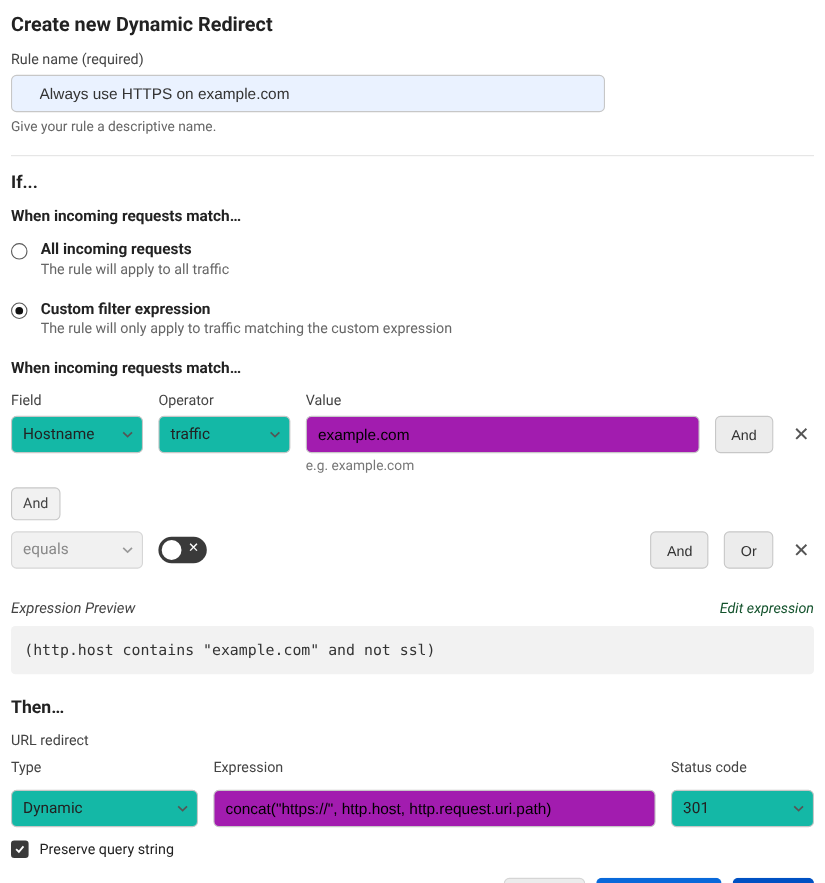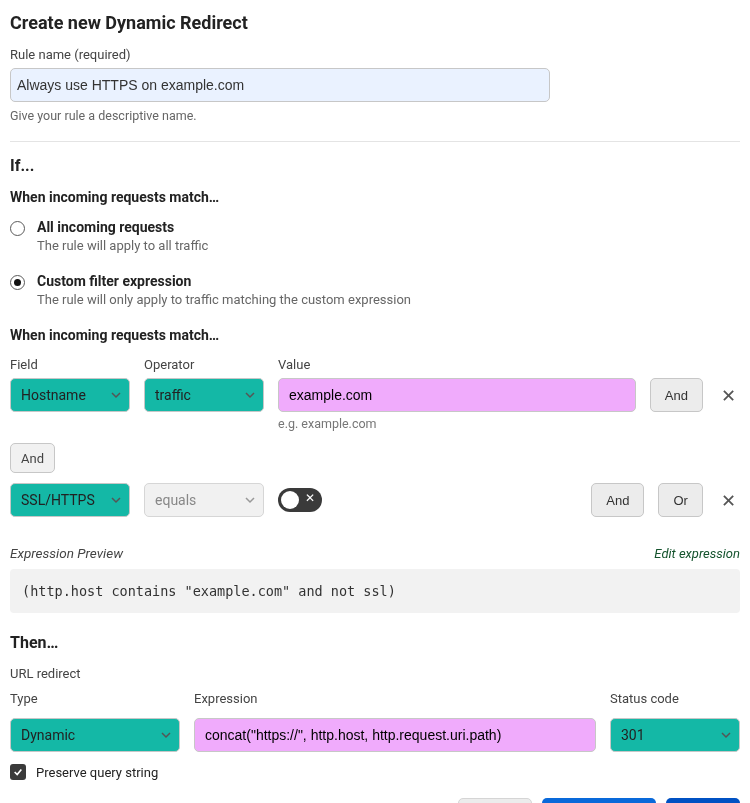--- a/index.html
+++ b/index.html
@@ -8,21 +8,21 @@
   font-size: 13px;
   color: #222;
   background: #fff;
   padding: 12px 10px;
   width: 750px;
 }
 h2.page-title { font-size: 18px; font-weight: 700; margin-bottom: 14px; }
 .field-label { font-size: 13px; color: #444; margin-bottom: 6px; display: block; }
 .text-input {
   width: 540px; height: 34px; border: 1px solid #c7c7c7; border-radius: 5px;
-  padding: 6px 6px; font-size: 14px; background: #eaf2ff; color: #333;
+  padding: 6px 25px; font-size: 14px; background: #eaf2ff; color: #333;
 }
 .help-text { font-size: 12.5px; color: #666; margin-top: 6px; }
 hr.sep { border: none; border-top: 1px solid #e4e4e4; margin: 18px 0 14px 0; }
 
 h3.section-title { font-size: 16px; font-weight: 700; margin-bottom: 14px; }
 h4.sub-heading { font-size: 14px; font-weight: 700; margin: 8px 0 14px 0; }
 
 .radio-row { display: flex; align-items: flex-start; gap: 12px; margin-bottom: 20px; }
 .radio-outer {
   width: 15px; height: 15px; border: 1.5px solid #5a5a5a; border-radius: 50%;
@@ -45,21 +45,21 @@
 .builder-row { display: flex; align-items: center; gap: 14px; margin-bottom: 4px; }
 .select {
   height: 34px; border: 1px solid #c7c7c7; border-radius: 5px;
   padding: 6px 28px 6px 10px; font-size: 14px; background: #14b8a6; color: #222;
   position: relative; display: inline-flex; align-items: center; cursor: pointer;
 }
 .select.disabled { background: #f1f1f1; color: #888; border-color: #d6d6d6; }
 .select .chev { position: absolute; right: 8px; }
 .val-input {
   height: 34px; border: 1px solid #c7c7c7; border-radius: 5px;
-  padding: 6px 10px; font-size: 14px; background: #f0abfc; width: 100%;
+  padding: 6px 10px; font-size: 14px; background: #a21caf; width: 100%;
 }
 .btn-small {
   height: 34px; padding: 0 14px; border: 1px solid #c7c7c7; border-radius: 5px;
   background: #ececec; font-size: 13px; color: #333; cursor: pointer;
   display: inline-flex; align-items: center;
 }
 .close-x { font-size: 18px; color: #555; cursor: pointer; padding: 4px; }
 .row-hint { font-size: 12.5px; color: #777; margin: 4px 0 8px 0; }
 
 .chip-and {
@@ -176,28 +176,20 @@
   </div>
   <button class="btn-small">And</button>
   <span class="close-x">✕</span>
 </div>
 <div class="row-hint" style="margin-left: 268px;">e.g. example.com</div>
 
 <div class="chip-and">And</div>
 
 
 <div class="builder-row">
-  <div class="select col-field">
-    <span>SSL/HTTPS</span>
-    <span class="chev">
-      <svg width="10" height="10" viewBox="0 0 10 10">
-          <path d="M1 3 L5 7 L9 3" fill="none" stroke="#555" stroke-width="1.5"></path>
-        </svg>
-    </span>
-  </div>
   <div class="select col-op disabled">
     <span>equals</span>
     <span class="chev">
       <svg width="10" height="10" viewBox="0 0 10 10">
           <path d="M1 3 L5 7 L9 3" fill="none" stroke="#999" stroke-width="1.5"></path>
         </svg>
     </span>
   </div>
   <div style="flex:1; display:flex; align-items:center;">
     <span class="toggle">

